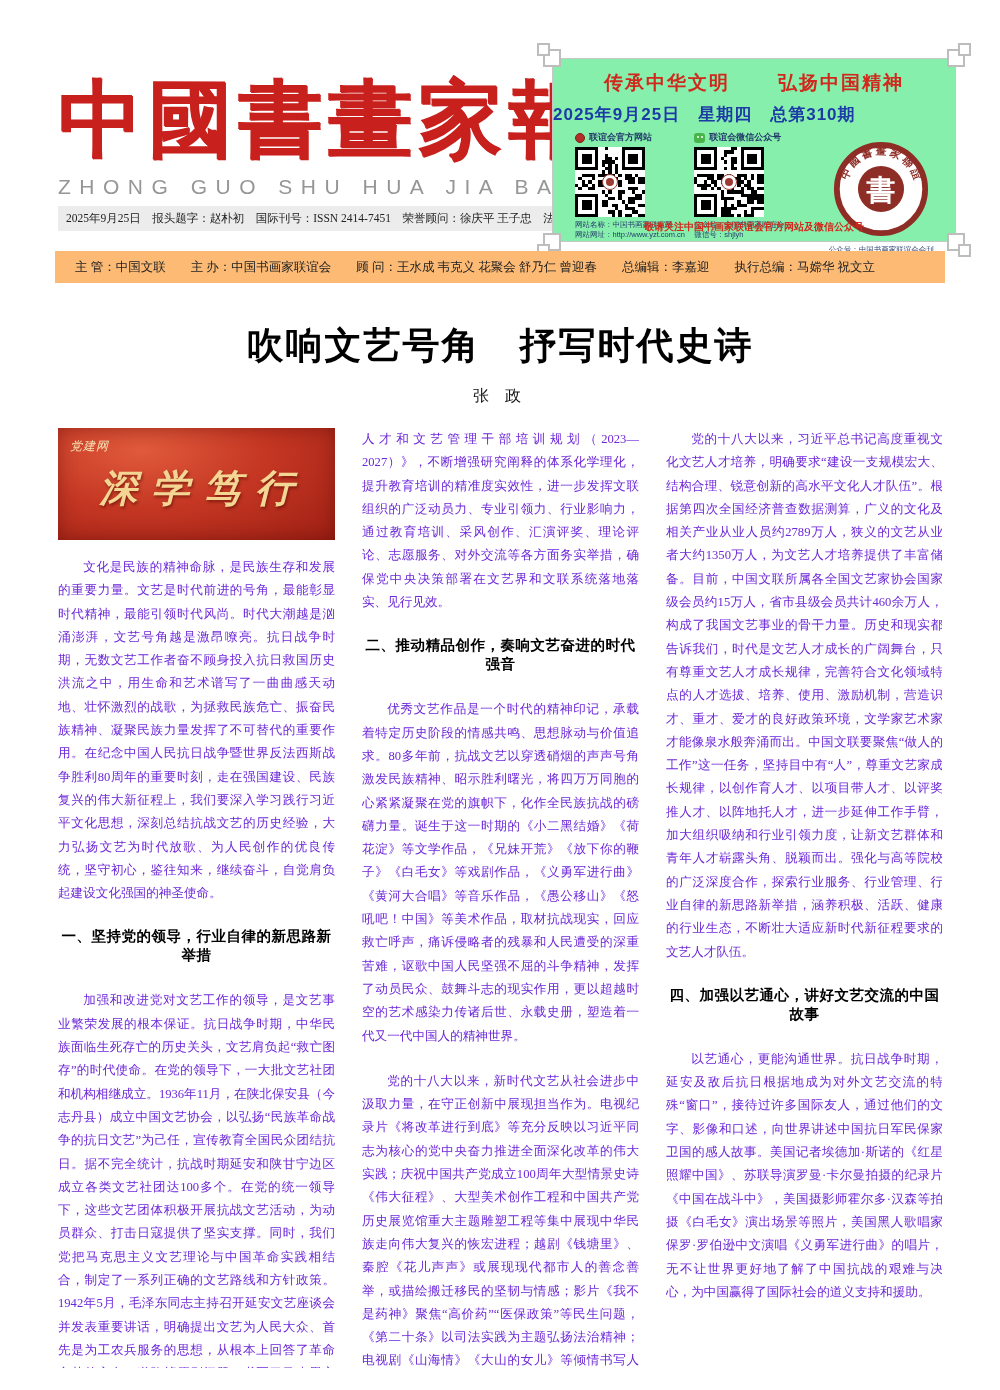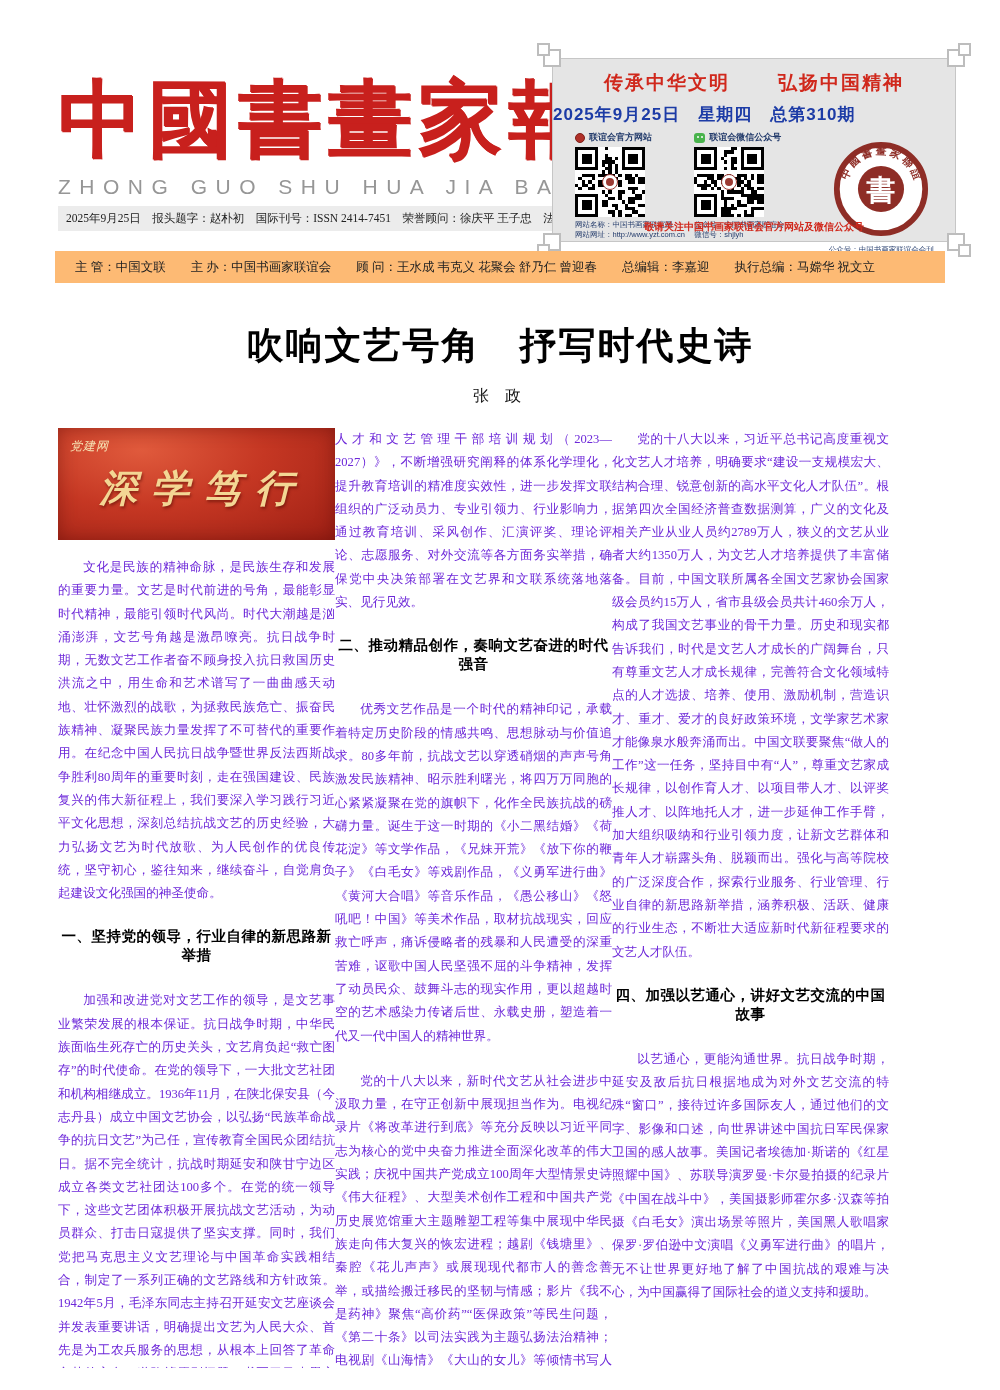--- a/index.html
+++ b/index.html
@@ -20,21 +20,21 @@
     margin-top:4px; color:#969696; font-family:"Liberation Sans",sans-serif;
     font-size:21px; letter-spacing:8.5px; white-space:nowrap;
   }
   .mast-info {
     margin-top:7px; background:#ececec; padding:5px 8px;
     font-size:11.5px; color:#222; white-space:nowrap;
   }
   
   .top-box {
     position:absolute; left:552px; top:58px; width:404px; height:184px;
-    border:1.5px solid #c6c6c6; background:#e5e5e5;
+    border:1.5px solid #c6c6c6; background:#86efac;
   }
   .corner { position:absolute; width:18px; height:18px; border:2.5px solid #bdbdbd; background:#fff; }
   .corner::after { content:""; position:absolute; width:9px; height:9px; border:2.5px solid #bdbdbd; background:#fff; }
   .c-tl { left:-10px; top:-10px; } .c-tl::after { left:-8px; top:-8px; }
   .c-tr { right:-10px; top:-10px; } .c-tr::after { right:-8px; top:-8px; }
   .c-bl { left:-10px; bottom:-10px; } .c-bl::after { left:-8px; bottom:-8px; }
   .c-br { right:-10px; bottom:-10px; } .c-br::after { right:-8px; bottom:-8px; }
   .slogan-row {
     display:flex; justify-content:center; gap:48px; margin-top:11px;
     color:#d0281c; font-family:"Liberation Sans",sans-serif; font-weight:bold; font-size:19px;
@@ -72,21 +72,21 @@
     line-height:32px; padding-left:20px; white-space:nowrap;
   }
   
   .headline { position:absolute; left:0; right:0; top:306px; text-align:center; }
   .kicker { font-family:"Liberation Sans",sans-serif; font-weight:bold; font-size:23px; color:#000; letter-spacing:1px; }
   .main-title { margin-top:15px; font-family:"Liberation Sans",sans-serif; font-weight:bold; font-size:37px; color:#000; letter-spacing:2px; }
   .author { margin-top:15px; font-size:16px; color:#111; letter-spacing:6px; }
   
   .body-cols {
     position:absolute; left:58px; top:428px; width:884px; height:940px;
-    display:flex; overflow:hidden;
+    display:flex; gap:27px; overflow:hidden;
   }
   .col { width:277px; flex:0 0 auto; overflow:hidden; }
   .para, .para-cont {
     font-size:12.6px; line-height:23.3px; text-align:justify; color:#6d28d9;
     margin-bottom:22px;
   }
   .para { text-indent:2em; }
   .sec-head {
     font-family:"Liberation Sans",sans-serif; font-weight:bold; font-size:14.5px; color:#000;
     text-align:center; margin:2px 0 24px 0; letter-spacing:0.5px;

